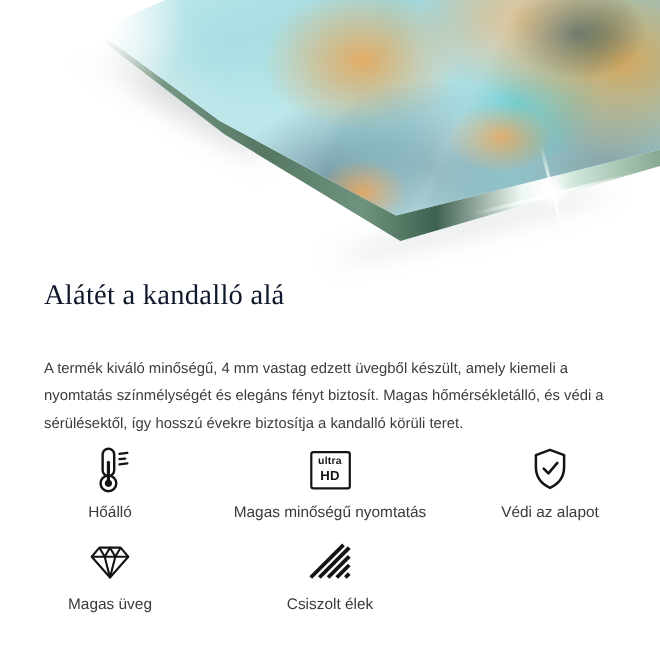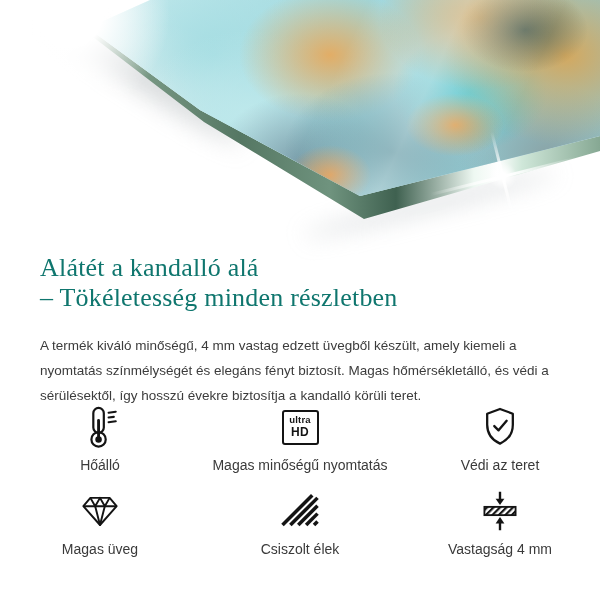--- a/index.html
+++ b/index.html
@@ -42,23 +42,23 @@
   .sparkle i{position:absolute;display:block;}
   .sparkle .r1{width:150px;height:3px;left:-75px;top:-1.5px;border-radius:2px;
     background:linear-gradient(90deg,transparent,#fff 45%,#fff 55%,transparent);transform:rotate(-14deg);}
   .sparkle .r2{width:92px;height:2.5px;left:-46px;top:-1.25px;border-radius:2px;
     background:linear-gradient(90deg,transparent,#fff 45%,#fff 55%,transparent);transform:rotate(76deg);}
   .sparkle .glow{width:28px;height:28px;left:-14px;top:-14px;border-radius:50%;
     background:radial-gradient(circle,#fff 15%,rgba(255,255,255,.55) 40%,rgba(255,255,255,0) 70%);}
 
   
   .heading{position:absolute;left:40px;top:236px;font-family:"Liberation Serif",serif;
-           font-size:26px;line-height:30px;color:#0f766e;font-weight:400;letter-spacing:.2px;}
+           font-size:26px;line-height:30px;color:#0f172a;font-weight:400;letter-spacing:.2px;}
   .heading span{display:block;}
-  .desc{position:absolute;left:40px;top:319px;width:528px;font-size:13.5px;line-height:25px;color:#3c3c3c;}
+  .desc{position:absolute;left:40px;top:308px;width:528px;font-size:13.5px;line-height:25px;color:#3c3c3c;}
 
   
   .features{position:absolute;left:0;top:399px;width:600px;display:grid;
             grid-template-columns:repeat(3,1fr);}
   .feature{height:84px;display:flex;flex-direction:column;align-items:center;}
   .icon-wrap{height:48px;display:flex;align-items:center;justify-content:center;margin-top:4px;}
   .feature .label{margin-top:6px;font-size:14px;color:#3a3a3a;white-space:nowrap;}
   .uhd-box{width:33px;height:31px;border:2.5px solid #141414;border-radius:3px;
            display:flex;flex-direction:column;align-items:center;justify-content:center;color:#141414;}
   .uhd-box .t{font-size:9.5px;font-weight:700;line-height:10px;letter-spacing:.2px;}
@@ -78,21 +78,20 @@
     <div class="corner-fade"></div>
     <div class="sparkle">
       <i class="r1"></i>
         <i class="r2"></i>
         <i class="glow"></i>
     </div>
   </div>
 
   <h1 class="heading">
     <span>Alátét a kandalló alá</span>
-    <span>– Tökéletesség minden részletben</span>
   </h1>
 
   <p class="desc">A termék kiváló minőségű, 4 mm vastag edzett üvegből készült, amely kiemeli a nyomtatás színmélységét és elegáns fényt biztosít. Magas hőmérsékletálló, és védi a sérülésektől, így hosszú évekre biztosítja a kandalló körüli teret.</p>
 
   <div class="features">
 
     <div class="feature">
       <div class="icon-wrap">
         <svg width="42" height="44" viewBox="0 0 44 46" fill="none" stroke="#141414">
           <rect x="15" y="3" width="11" height="26" rx="5.5" stroke-width="2.3"></rect>
@@ -117,21 +116,21 @@
       <span class="label">Magas minőségű nyomtatás</span>
     </div>
 
     <div class="feature">
       <div class="icon-wrap">
         <svg width="38" height="42" viewBox="0 0 40 44" fill="none" stroke="#141414">
           <path d="M20 3 L33.5 8 V19.5 C33.5 29.5 27.5 36 20 39.5 C12.5 36 6.5 29.5 6.5 19.5 V8 Z" stroke-width="2.4" stroke-linejoin="round"></path>
           <path d="M14 21 l4.5 4.5 L27 15.5" stroke-width="2.5" stroke-linecap="round" stroke-linejoin="round"></path>
         </svg>
       </div>
-      <span class="label">Védi az teret</span>
+      <span class="label">Védi az alapot</span>
     </div>
 
     <div class="feature">
       <div class="icon-wrap">
         <svg width="42" height="36" viewBox="0 0 48 40" fill="none" stroke="#141414" stroke-width="2.2" stroke-linejoin="round">
           <path d="M13 5 H35 L43 14.5 L24 36 L5 14.5 Z"></path>
           <path d="M5 14.5 H43"></path>
           <path d="M13 5 L18.5 14.5 L24 5 L29.5 14.5 L35 5"></path>
           <path d="M18.5 14.5 L24 36 L29.5 14.5"></path>
         </svg>
@@ -145,32 +144,15 @@
           <path d="M4 36 L38 2"></path>
           <path d="M13 36 L44 5"></path>
           <path d="M22 36 L44 14"></path>
           <path d="M31 36 L44 23"></path>
           <path d="M40 36 L44 32"></path>
         </svg>
       </div>
       <span class="label">Csiszolt élek</span>
     </div>
 
-    <div class="feature">
-      <div class="icon-wrap">
-        <svg width="44" height="44" viewBox="0 0 48 48">
-          <defs>
-            <pattern id="hatchp" patternUnits="userSpaceOnUse" width="5" height="5" patternTransform="rotate(45)">
-              <rect width="2.4" height="5" fill="#141414"></rect>
-            </pattern>
-          </defs>
-          <rect x="7" y="19.5" width="34" height="9" fill="url(#hatchp)" stroke="#141414" stroke-width="2"></rect>
-          <line x1="24" y1="3" x2="24" y2="11" stroke="#141414" stroke-width="2.6"></line>
-          <path d="M19.2 10.5 H28.8 L24 17.5 Z" fill="#141414"></path>
-          <line x1="24" y1="45" x2="24" y2="37" stroke="#141414" stroke-width="2.6"></line>
-          <path d="M19.2 37.5 H28.8 L24 30.5 Z" fill="#141414"></path>
-        </svg>
-      </div>
-      <span class="label">Vastagság 4 mm</span>
-    </div>
 
   </div>
 </div>
 
 </body></html>

